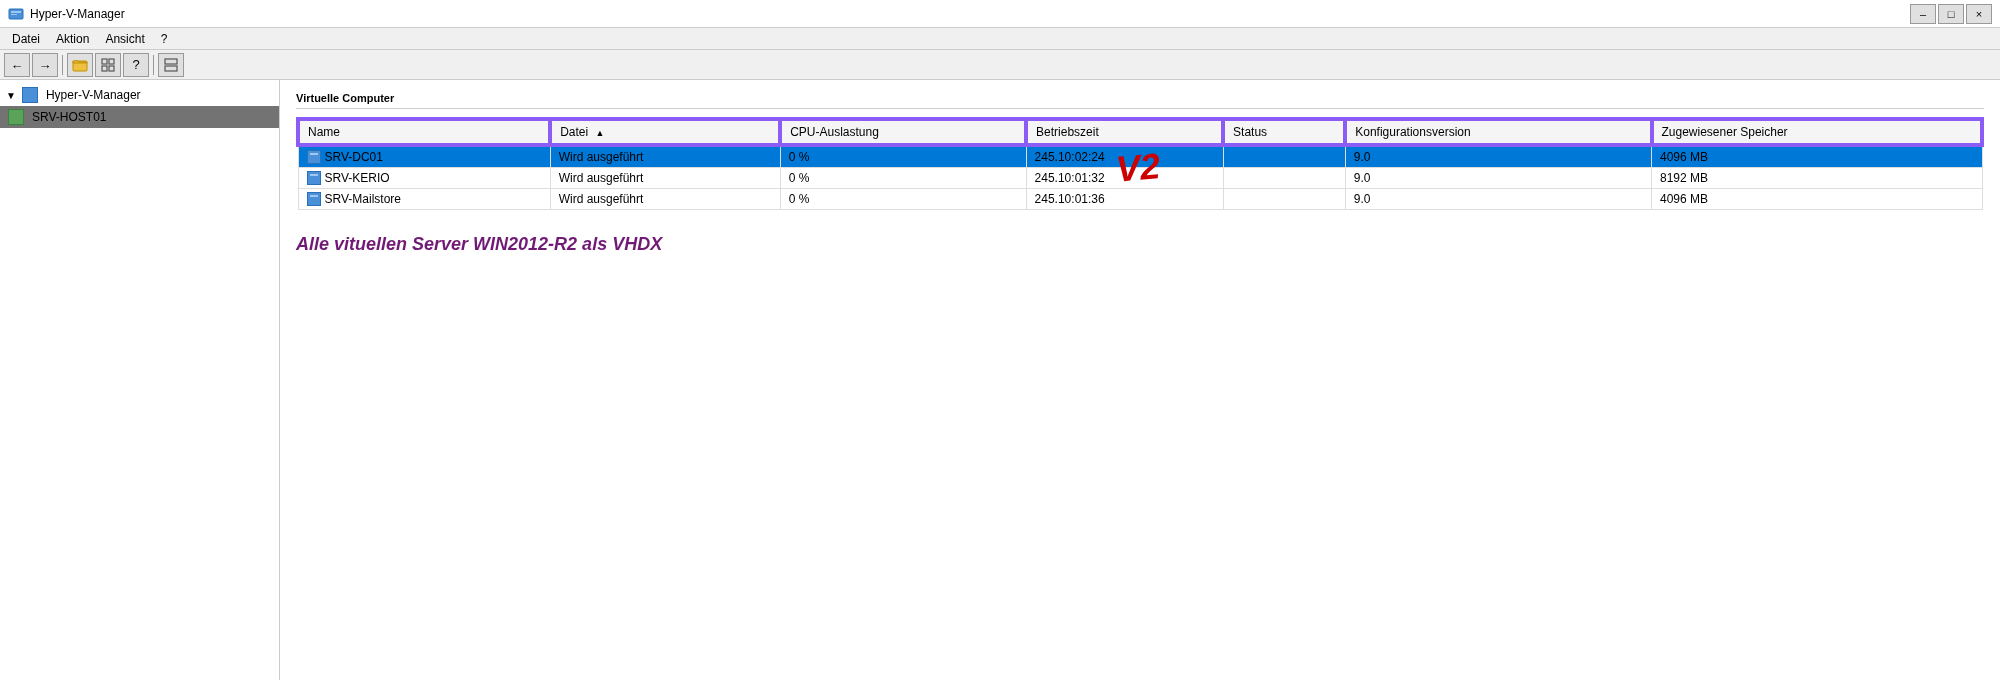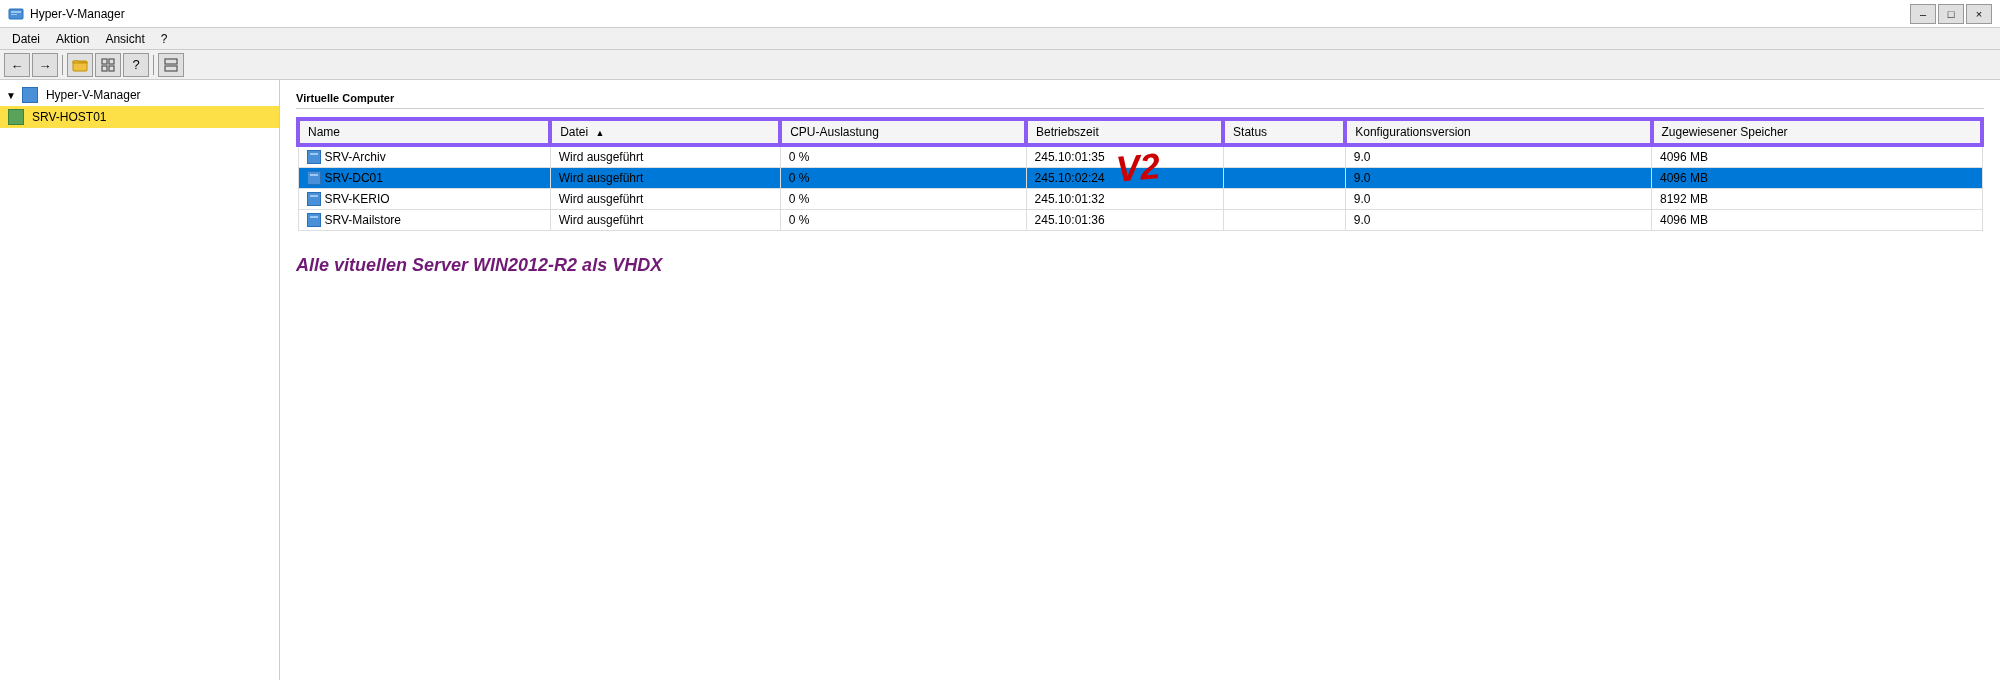--- a/index.html
+++ b/index.html
@@ -114,21 +114,21 @@
     .tree-item {
       display: flex;
       align-items: center;
       padding: 2px 6px;
       cursor: pointer;
       font-size: 12px;
       gap: 4px;
       height: 22px;
     }
     .tree-item.selected {
-      background: #fde047;
+      background: #737373;
       padding-left: 8px;
     }
     .tree-item-indent {
       padding-left: 20px;
     }
 
     
     .content-area {
       flex: 1;
       background: #fff;
@@ -324,34 +324,20 @@
             <th>
               <span>Konfigurationsversion</span>
             </th>
             <th>
               <span>Zugewiesener Speicher</span>
             </th>
           </tr>
         </thead>
         <tbody id="vm-tbody">
 
-        <tr>
-              <td>
-                <div class="vm-name-cell">
-                  <span class="vm-icon"></span>
-                  <span>SRV-Archiv</span>
-                </div>
-              </td>
-              <td>Wird ausgeführt</td>
-              <td>0 %</td>
-              <td>245.10:01:35</td>
-              <td></td>
-              <td>9.0</td>
-              <td>4096 MB</td>
-            </tr>
             <tr class="selected">
               <td>
                 <div class="vm-name-cell">
                   <span class="vm-icon"></span>
                   <span>SRV-DC01</span>
                 </div>
               </td>
               <td>Wird ausgeführt</td>
               <td>0 %</td>
               <td>245.10:02:24</td>

